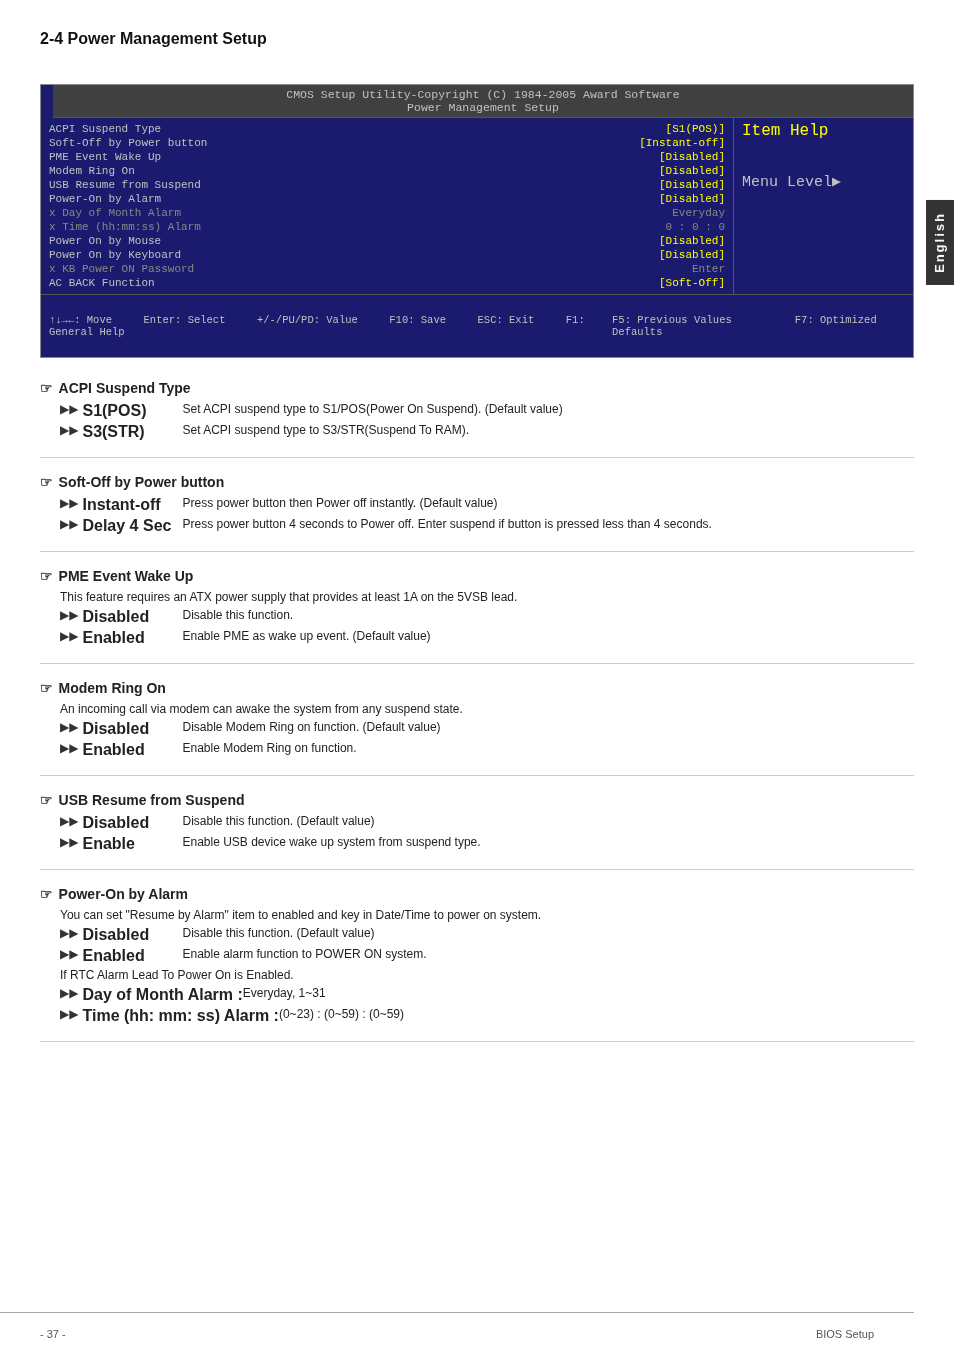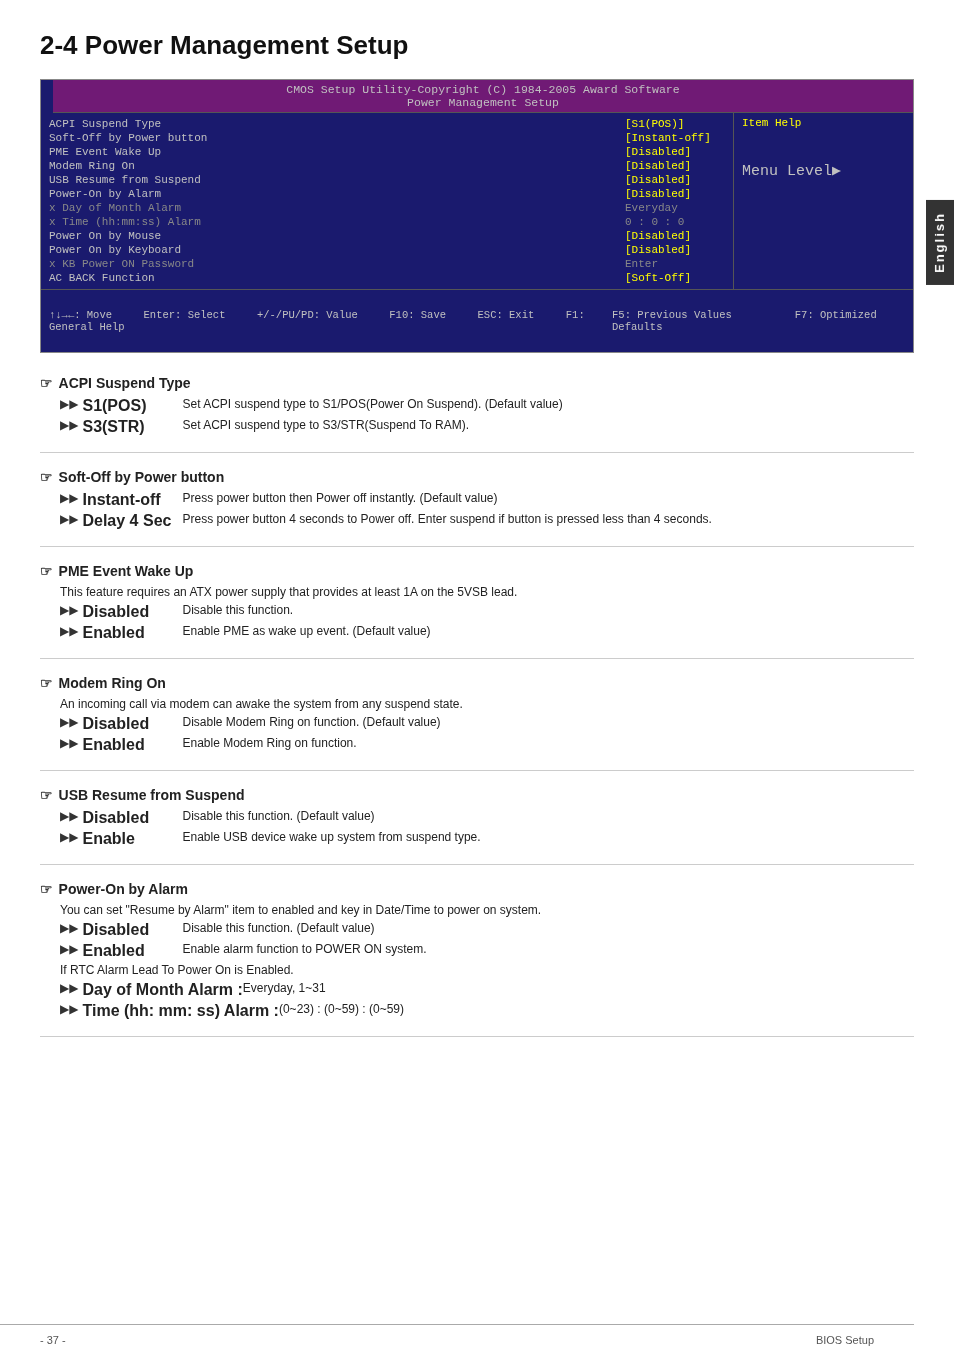--- a/index.html
+++ b/index.html
@@ -31,38 +31,38 @@
     }
 
     .main-content {
       margin: 0 40px 0 40px;
       padding-top: 30px;
       padding-bottom: 40px;
     }
 
     
     .page-title {
-      font-size: 26px;
+      font-size: 16px;
       font-weight: bold;
-      margin-bottom: 18px;
+      margin-bottom: 36px;
       color: #111;
     }
 
     
     .bios-box {
       border: 1px solid #888;
       background: #1a1a6e;
       color: #c0c0c0;
       font-family: 'Courier New', monospace;
       font-size: 11.5px;
       margin-bottom: 22px;
     }
 
     .bios-header {
-      background: #701a75;
+      background: #404040;
       color: #c0c0c0;
       text-align: center;
       padding: 3px 0;
       border-bottom: 1px solid #555;
       margin-left: 12px;
     }
 
     .bios-body {
       display: flex;
       background: #1a1a6e;
@@ -92,41 +92,41 @@
       color: #888;
     }
 
     .bios-row .label {
       flex: 1;
     }
 
     .bios-row .value {
       color: #ffff00;
       min-width: 100px;
-      text-align: left;
+      text-align: right;
     }
 
     .bios-row.disabled-row .label,
     .bios-row.disabled-row .value {
       color: #888;
     }
 
     .bios-footer {
       background: #1a1a6e;
       border-top: 1px solid #555;
       color: #c0c0c0;
       font-size: 10.5px;
       padding: 19px 8px;
       display: flex;
       justify-content: space-between;
     }
 
     .item-help-title {
       color: #ffff00;
-      font-size: 11px;
+      font-size: 16px;
       margin-bottom: 2px;
     }
 
     .menu-level {
       font-size: 15px;
       color: #c0c0c0;
       margin-top: 32px;
     }
 
     
@@ -176,21 +176,21 @@
       margin-bottom: 4px;
       font-size: 12px;
     }
 
     
     .bottom-bar {
       position: absolute;
       bottom: 0;
       left: 0;
       right: 40px;
-      height: 30px;
+      height: 42px;
       border-top: 1px solid #aaa;
       display: flex;
       align-items: center;
       justify-content: space-between;
       padding: 0 40px;
       font-size: 11px;
       color: #555;
     }
 
     hr.section-divider {

